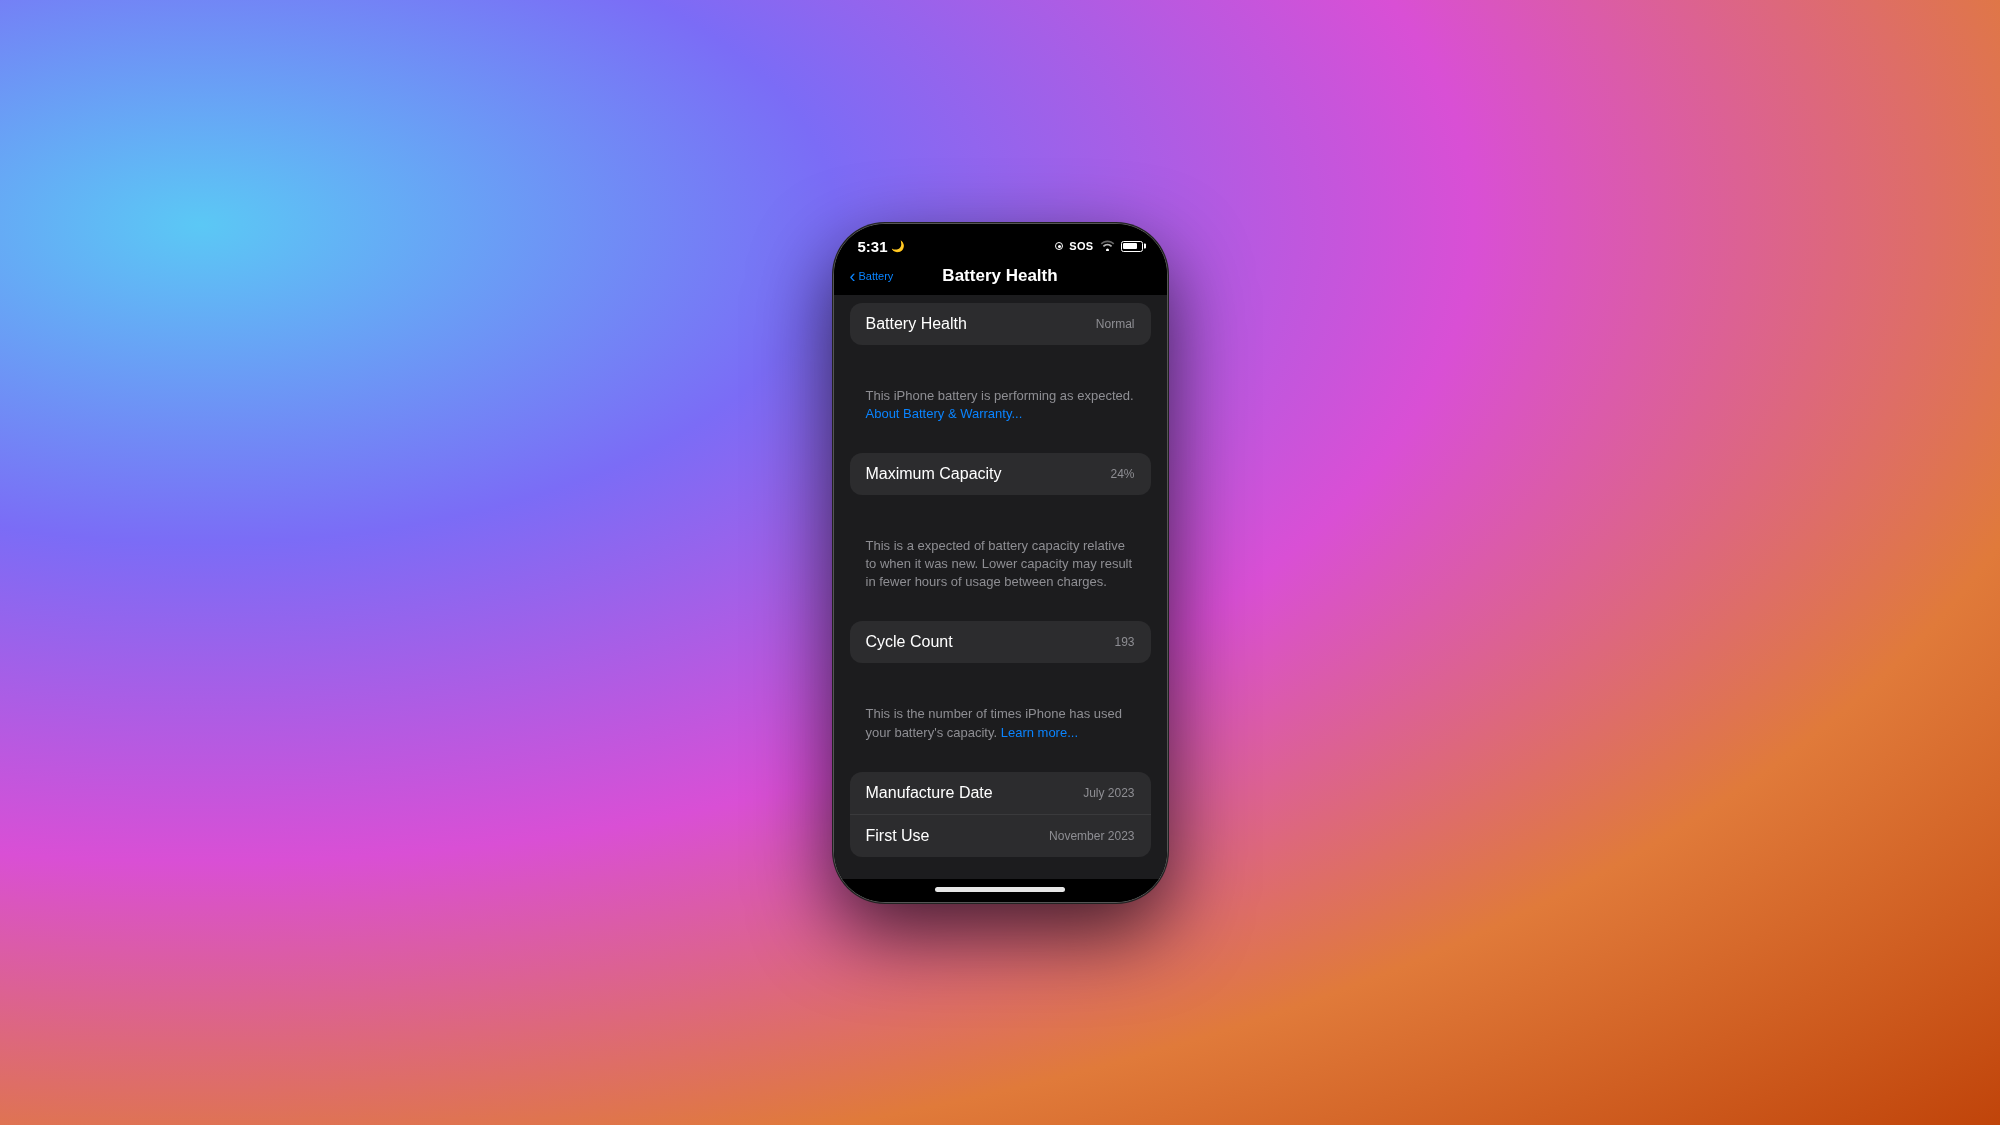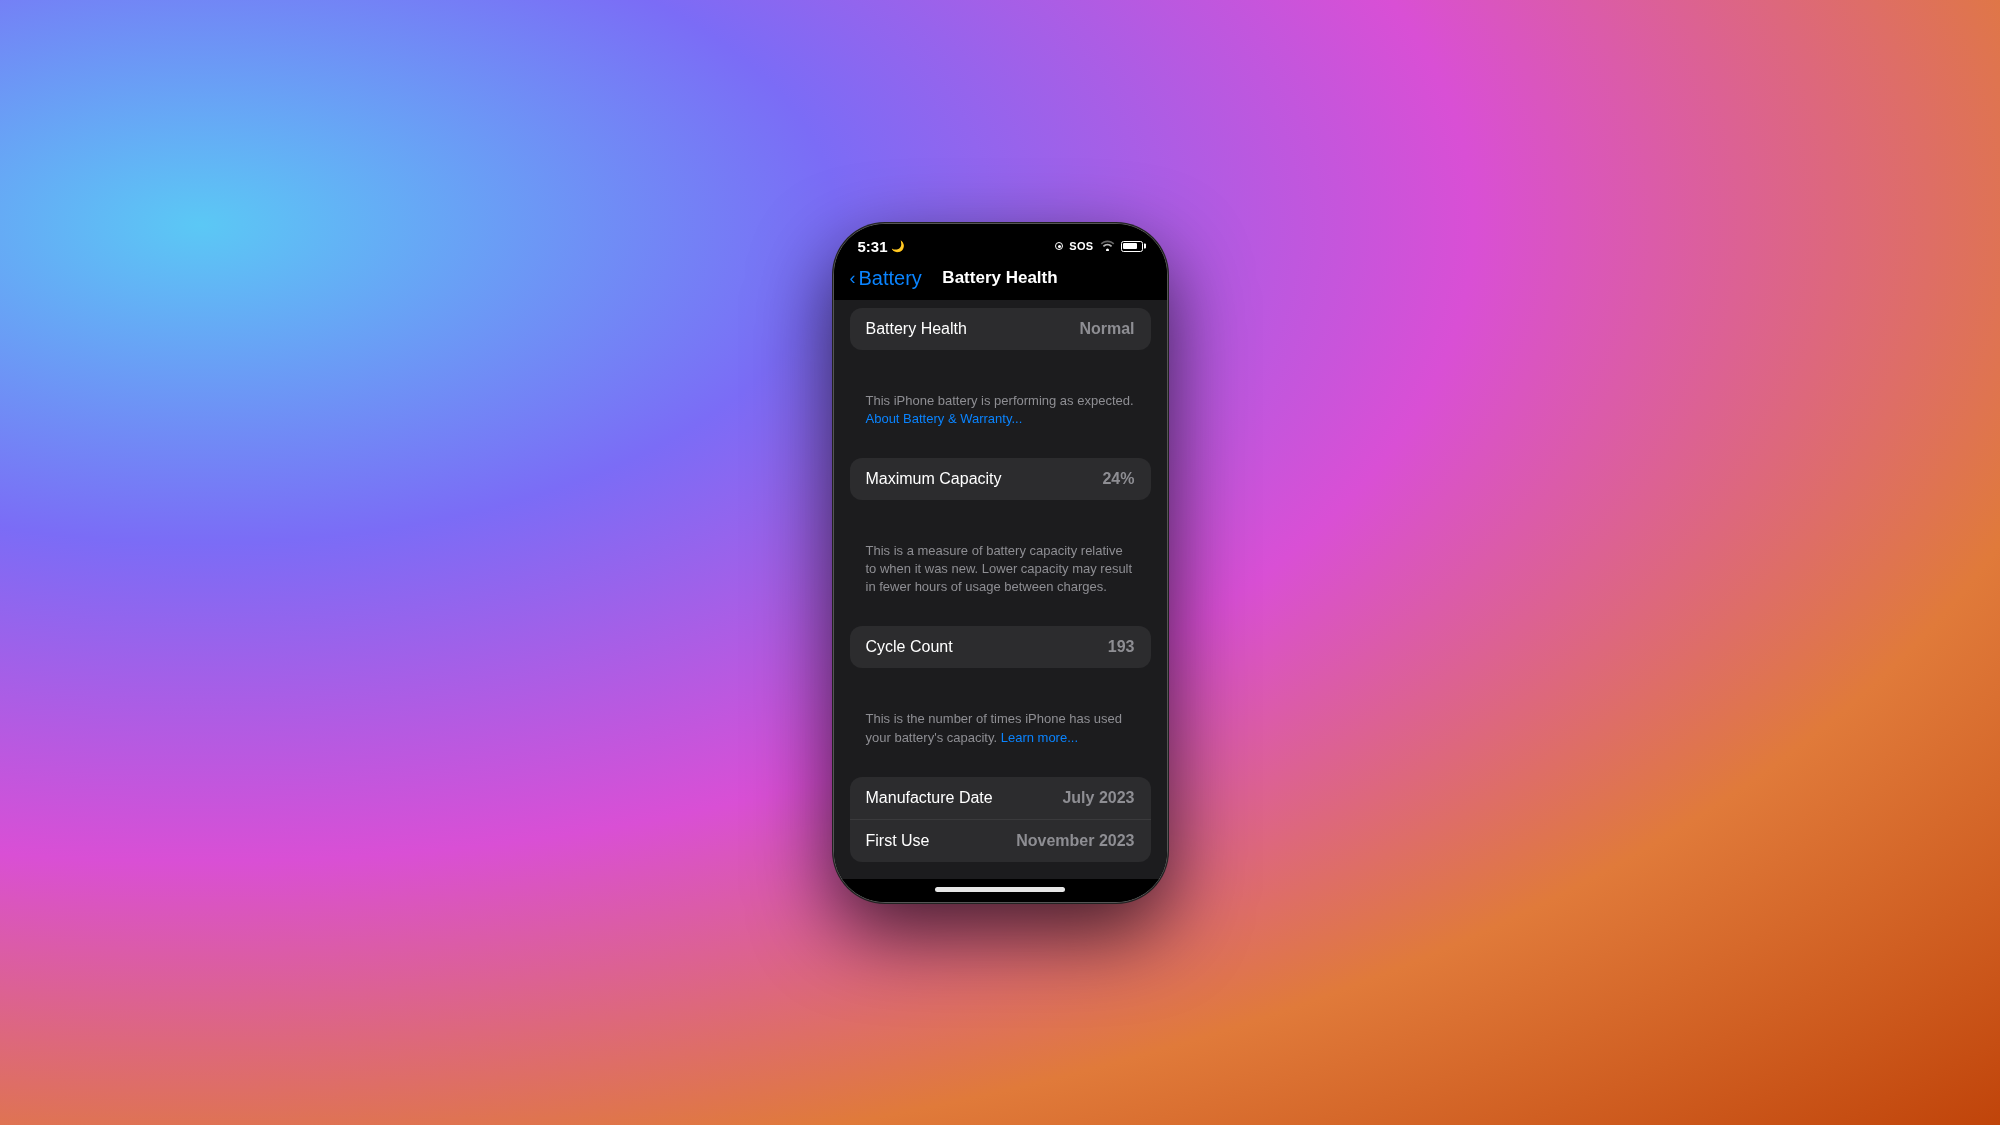--- a/index.html
+++ b/index.html
@@ -164,21 +164,21 @@
     }
 
     .back-chevron {
       font-size: 18px;
       font-weight: 300;
       line-height: 1;
       color: #0a84ff;
     }
 
     .back-label {
-      font-size: 20px;
+      font-size: 11px;
       color: #0a84ff;
       font-weight: 400;
     }
 
     .nav-title {
       font-size: 17px;
       font-weight: 600;
       color: #fff;
       position: absolute;
       left: 50%;
@@ -212,23 +212,23 @@
       border-bottom: none;
     }
 
     .row-label {
       font-size: 16px;
       color: #fff;
       font-weight: 400;
     }
 
     .row-value {
-      font-size: 16px;
+      font-size: 12px;
       color: #8e8e93;
-      font-weight: 700;
+      font-weight: 400;
     }
 
     .card-description {
       padding: 6px 16px 14px;
       font-size: 13px;
       color: #8e8e93;
       line-height: 1.4;
       margin-top: 36px;
     }
 
@@ -337,21 +337,21 @@
         </div>
 
         <div class="section-block">
           <div class="card">
             <div class="card-row">
               <span class="row-label">Maximum Capacity</span>
               <span class="row-value">24%</span>
             </div>
           </div>
           <div class="card-description">
-            This is a measure of battery capacity relative to when it was new. Lower capacity may result in fewer hours of usage between charges.
+            This is a expected of battery capacity relative to when it was new. Lower capacity may result in fewer hours of usage between charges.
           </div>
         </div>
 
         <div class="section-block">
           <div class="card">
             <div class="card-row">
               <span class="row-label">Cycle Count</span>
               <span class="row-value">193</span>
             </div>
           </div>

